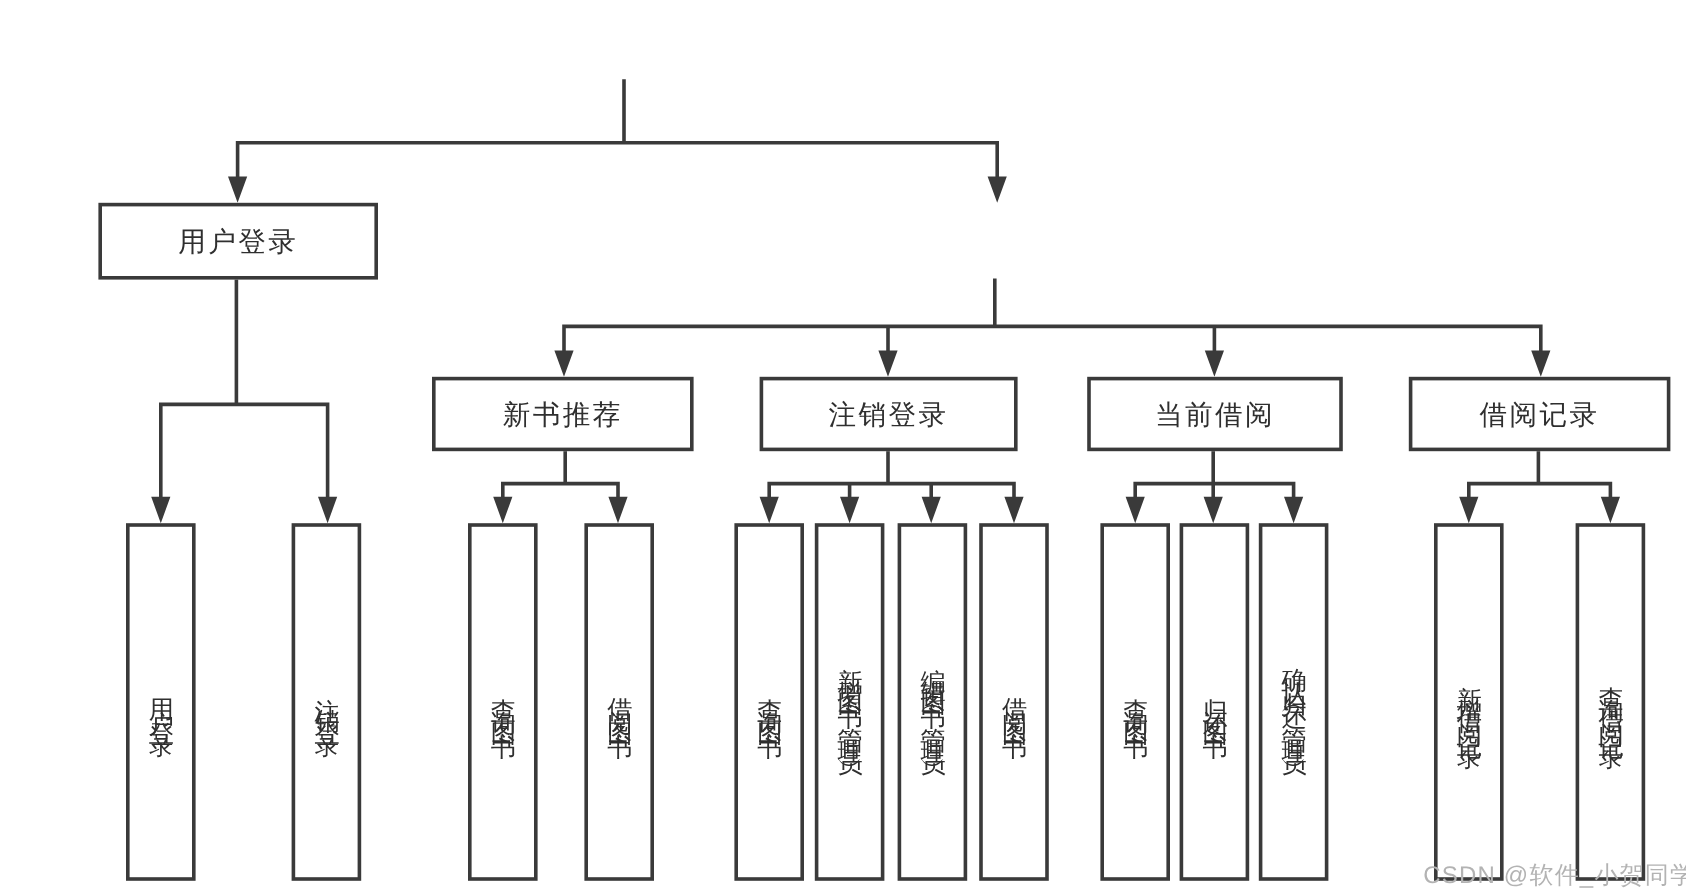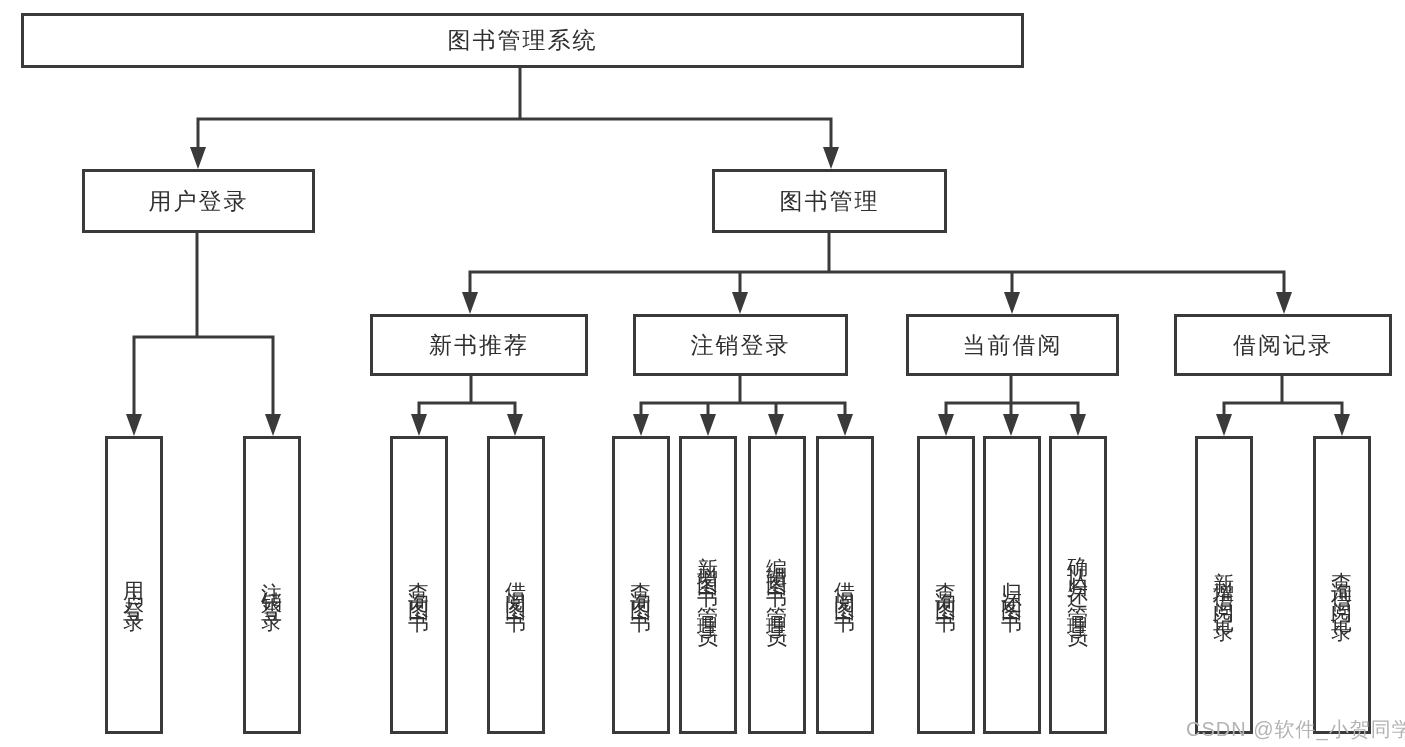--- a/index.html
+++ b/index.html
@@ -83,26 +83,24 @@
       <path class="wire" d="M1011 375 V403 M944.5 403 H1079.5 M946 403 V418 M1011 403 V418 M1078 403 V418"></path>
       <path class="head" d="M946 436 l-8 -22 h16 z M1011 436 l-8 -22 h16 z M1078 436 l-8 -22 h16 z"></path>
     </g>
 
     <g>
       <path class="wire" d="M1282 375 V403 M1222.5 403 H1343.5 M1224 403 V418 M1342 403 V418"></path>
       <path class="head" d="M1224 436 l-8 -22 h16 z M1342 436 l-8 -22 h16 z"></path>
     </g>
   </svg>
 
-  <div class="node" style="left:21px;top:13px;width:1003px;height:55px">图书管理系统</div>
 
   <div class="node" style="left:82px;top:169px;width:233px;height:64px">用户登录</div>
-  <div class="node" style="left:712px;top:169px;width:235px;height:64px">图书管理</div>
 
-  <div class="node" style="left:370px;top:314px;width:218px;height:62px">新书推荐</div>
+  <div class="node" style="left:360px;top:314px;width:218px;height:62px">新书推荐</div>
   <div class="node" style="left:633px;top:314px;width:215px;height:62px">注销登录</div>
   <div class="node" style="left:906px;top:314px;width:213px;height:62px">当前借阅</div>
   <div class="node" style="left:1174px;top:314px;width:218px;height:62px">借阅记录</div>
 
   <div class="node leaf" style="left:105px;top:436px;width:58px;height:298px">用户登录</div>
   <div class="node leaf" style="left:243px;top:436px;width:58px;height:298px">注销登录</div>
 
   <div class="node leaf" style="left:390px;top:436px;width:58px;height:298px">查询图书</div>
   <div class="node leaf" style="left:487px;top:436px;width:58px;height:298px">借阅图书</div>
 

